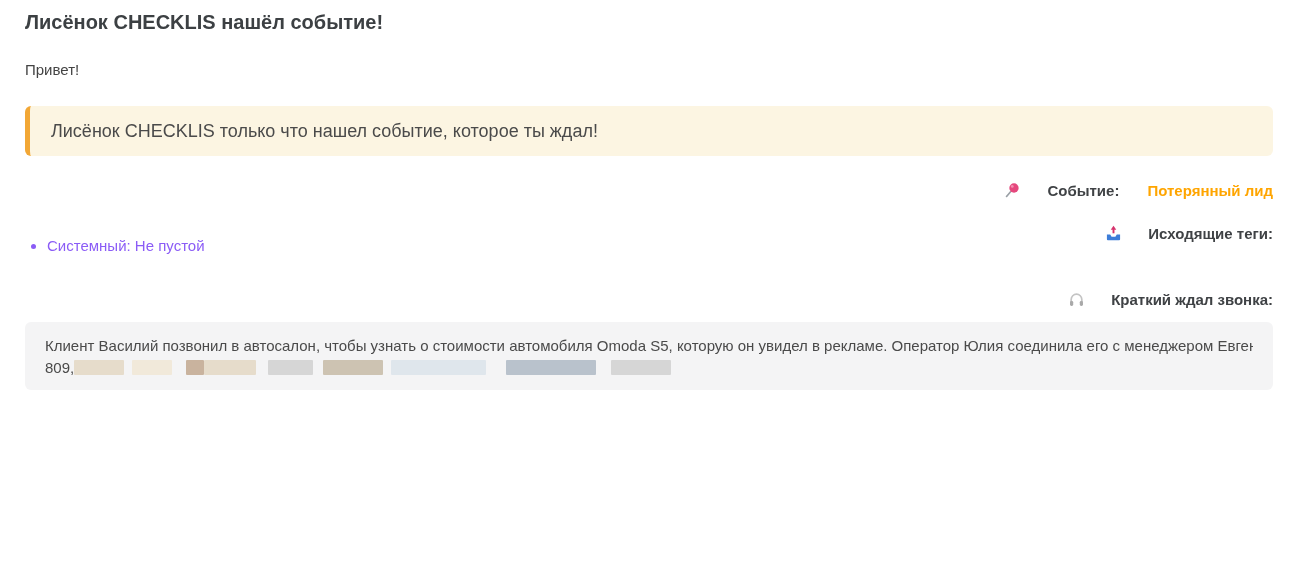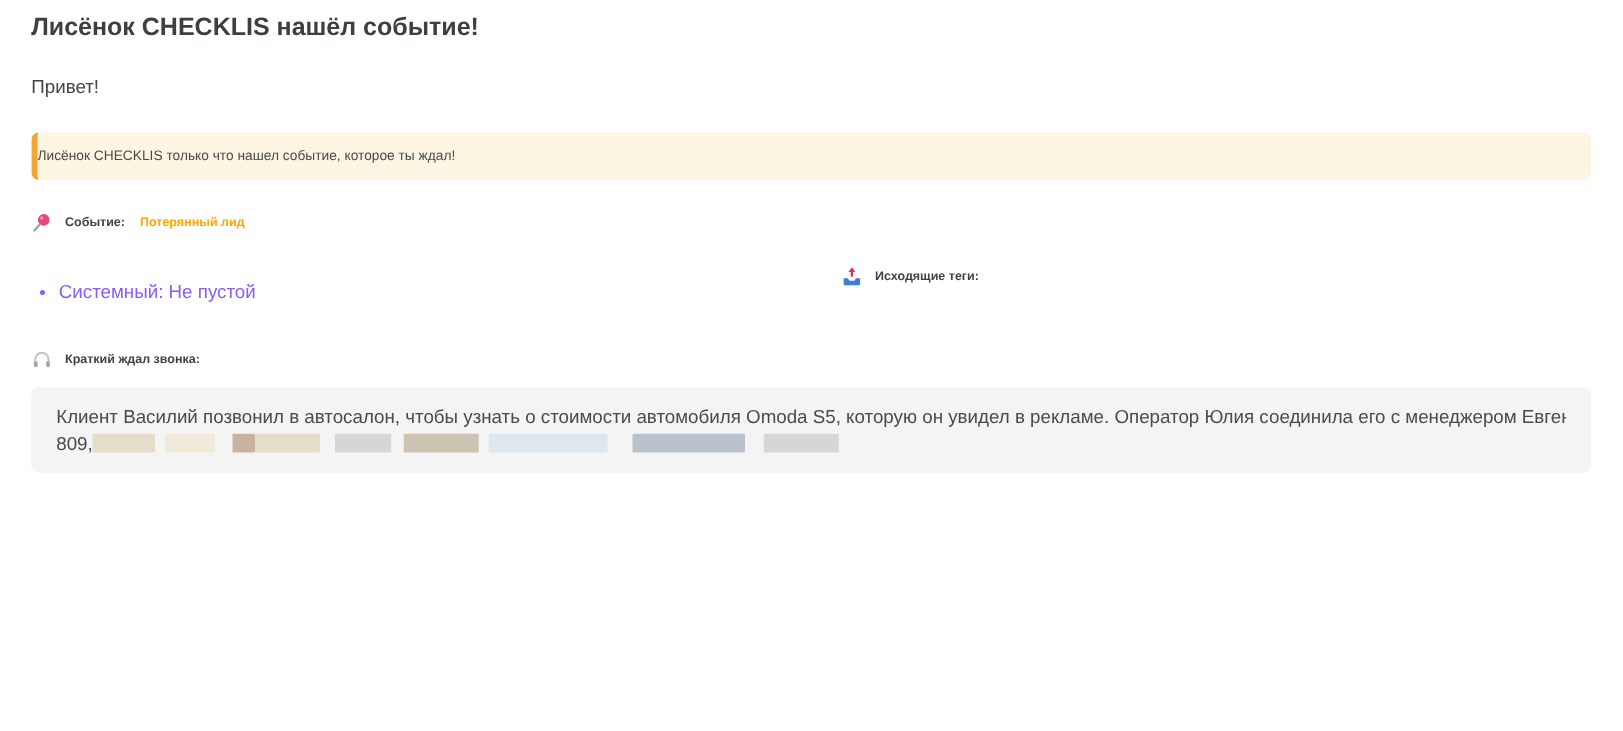--- a/index.html
+++ b/index.html
@@ -30,33 +30,35 @@
     margin: 27px 0 0 0;
     font-size: 15px;
     color: #444444;
   }
 
   .alert {
     margin-top: 28px;
     background: #fcf5e2;
     border-left: 5px solid #f2a735;
     border-radius: 6px;
-    height: 38px;
+    height: 50px;
     display: flex;
     align-items: center;
-    font-size: 11px;
+    padding-left: 21px;
+    font-size: 18px;
     color: #4a4a4a;
   }
 
   .iconrow {
     display: flex;
     align-items: center;
-    gap: 10px;
-    font-size: 10px;
+    gap: 26px;
+    font-size: 15px;
     color: #4a4a4a;
+    justify-content: flex-end;
   }
   .iconrow .icon { width: 17px; height: 17px; flex: 0 0 17px; display: inline-block; }
   .row-event { margin-top: 26px; }
   .row-desc  { margin-top: 11px; }
   .bold { font-weight: bold; color: #3f4245; }
   .event-value { font-weight: bold; color: #ffa500; margin-left: 2px; }
 
   .columns { display: flex; margin-top: 26px; }
   .col { flex: 1 1 50%; min-width: 0; }
   .col-right { padding-left: 24px; box-sizing: border-box; }

